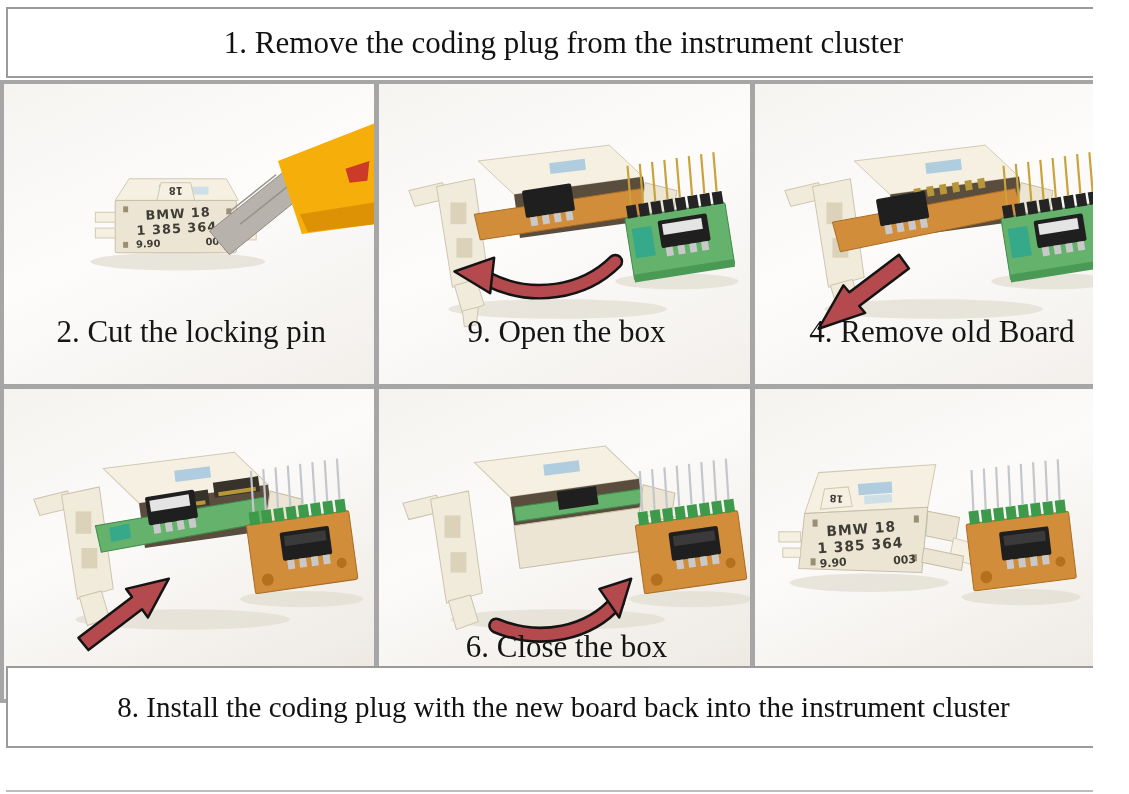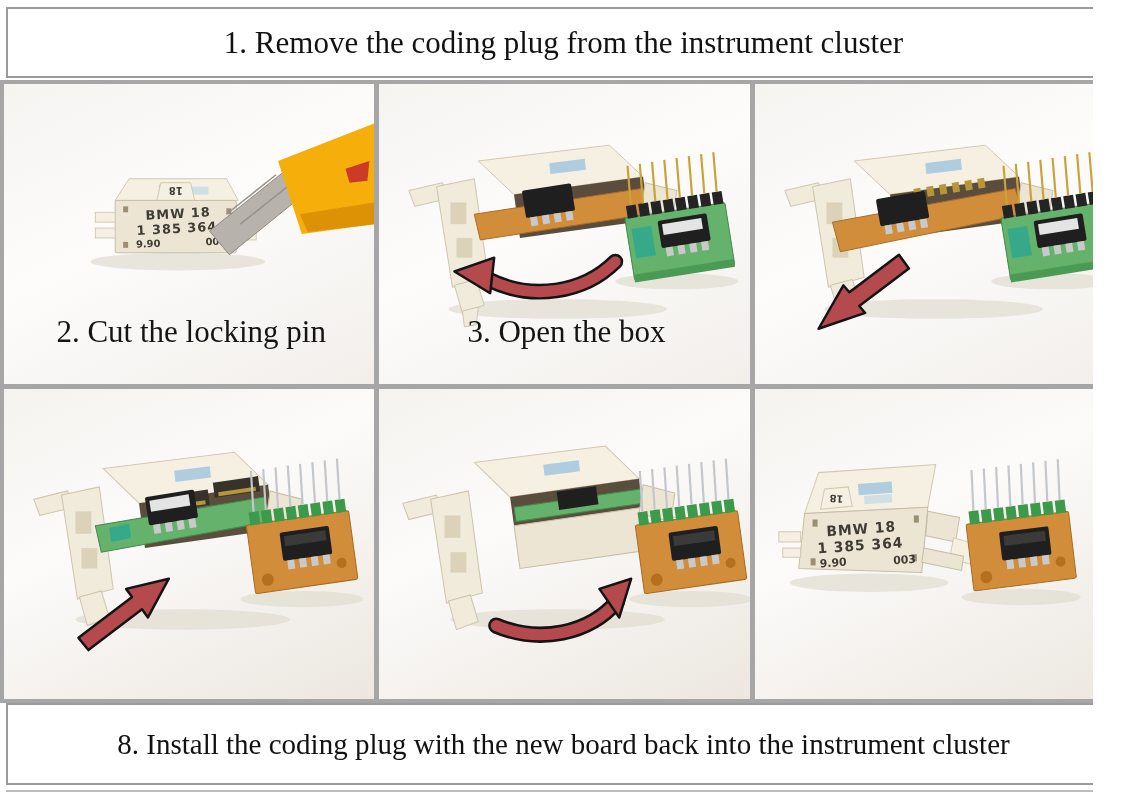--- a/index.html
+++ b/index.html
@@ -1,21 +1,21 @@
 <!DOCTYPE html>
 <html><head>
 <meta charset="utf-8">
 <style>
   html,body{margin:0;padding:0;background:#ffffff;}
   .page{position:relative;width:1093px;height:794px;background:#ffffff;overflow:hidden;
         font-family:"Liberation Serif",serif;}
   .banner{position:absolute;left:6px;width:1115px;background:#ffffff;border:2px solid #9b9b9b;
           display:flex;align-items:center;justify-content:center;box-sizing:border-box;}
   .banner.header{top:7px;height:71px;}
-  .banner.footer{top:703px;height:82px;}
+  .banner.footer{top:666px;height:82px;}
   .banner-text{color:#121212;white-space:nowrap;}
   .banner.header .banner-text{font-size:31px;}
   .banner.footer .banner-text{font-size:29px;}
   .grid{position:absolute;top:80px;left:0;width:1129px;height:623px;box-sizing:border-box;
         display:grid;grid-template-columns:1fr 1fr 1fr;grid-template-rows:300px 310px;
         gap:5px;padding:4px;background:#a6a6a6;}
   .cell{position:relative;margin:0;overflow:hidden;}
   .cell.r1{background:linear-gradient(155deg,#f6f4f1 0%,#fdfcfb 45%,#f2efeb 100%);}
   .cell.r2{background:linear-gradient(155deg,#f5f3ef 0%,#fcfbfa 40%,#ece7e0 100%);}
   .ph{position:absolute;inset:0;width:100%;height:100%;}
@@ -173,21 +173,21 @@
         </g>
         <g transform="rotate(-9 300 160)">
           <rect class="greenpcb" x="252" y="128" width="102" height="64" rx="2"></rect>
           <rect class="greenpcb-dark" x="252" y="186" width="102" height="8"></rect>
           <use href="#goldrow" x="255" y="116"></use>
           <rect class="sticker" x="257" y="140" width="20" height="30"></rect>
           <use href="#dip8" x="284" y="136"></use>
           <rect x="288" y="140" width="40" height="11" fill="#e4e4e4"></rect>
         </g>
       </svg>
-      <figcaption class="caption">3. Open the box</figcaption>
+      <figcaption class="caption">9. Open the box</figcaption>
     </figure>
 
     <figure class="cell r1">
       <svg class="ph" viewBox="0 0 373 304" preserveAspectRatio="none">
         <ellipse class="shadow" cx="180" cy="228" rx="110" ry="10"></ellipse>
         <ellipse class="shadow" cx="300" cy="200" rx="62" ry="8"></ellipse>
         <g>
           <polygon class="flap" points="30,108 64,100 70,116 36,124"></polygon>
           <polygon class="flap" points="58,104 96,96 110,196 74,206"></polygon>
           <rect x="72" y="120" width="16" height="22" fill="#dcd2b9"></rect>
@@ -216,20 +216,21 @@
         <polygon class="arrow" points="145,173 95,211 89,204 64,248 111,232 105,225 155,187"></polygon>
         <g transform="rotate(-9 300 160)">
           <rect class="greenpcb" x="252" y="128" width="102" height="64" rx="2"></rect>
           <rect class="greenpcb-dark" x="252" y="186" width="102" height="8"></rect>
           <use href="#goldrow" x="255" y="116"></use>
           <rect class="sticker" x="257" y="140" width="20" height="30"></rect>
           <use href="#dip8" x="284" y="136"></use>
           <rect x="288" y="140" width="40" height="11" fill="#e4e4e4"></rect>
         </g>
       </svg>
+      <figcaption class="caption">4. Remove old Board</figcaption>
     </figure>
 
     <figure class="cell r2">
       <svg class="ph" viewBox="0 0 373 304" preserveAspectRatio="none">
         <ellipse class="shadow" cx="180" cy="226" rx="108" ry="10"></ellipse>
         <ellipse class="shadow" cx="300" cy="206" rx="62" ry="8"></ellipse>
         <g>
           <polygon class="flap" points="30,108 64,100 70,116 36,124"></polygon>
           <polygon class="flap" points="58,104 96,96 110,196 74,206"></polygon>
           <rect x="72" y="120" width="16" height="22" fill="#dcd2b9"></rect>
@@ -295,20 +296,21 @@
         </g>
         <g transform="rotate(-8 314 158)">
           <rect class="orangepcb" x="262" y="126" width="104" height="68" rx="2"></rect>
           <circle class="holes" cx="276" cy="182" r="6"></circle>
           <circle class="holes" cx="352" cy="176" r="5"></circle>
           <use href="#silverrow" x="266" y="114"></use>
           <use href="#dip8" x="294" y="138"></use>
           <rect x="298" y="142" width="42" height="10" fill="#3a3a3a"></rect>
         </g>
       </svg>
+      <figcaption class="caption">6. Close the box</figcaption>
     </figure>
 
     <figure class="cell r2">
       <svg class="ph" viewBox="0 0 373 304" preserveAspectRatio="none">
         <ellipse class="shadow" cx="115" cy="190" rx="80" ry="9"></ellipse>
         <ellipse class="shadow" cx="268" cy="204" rx="60" ry="8"></ellipse>
         <g>
           <polygon class="cream-light" points="64,82 182,74 174,116 50,122"></polygon>
           <rect class="logo1" x="104" y="92" width="34" height="11" transform="rotate(-4 121 97)"></rect>
           <rect class="logo2" x="110" y="104" width="28" height="8" transform="rotate(-4 124 108)"></rect>

